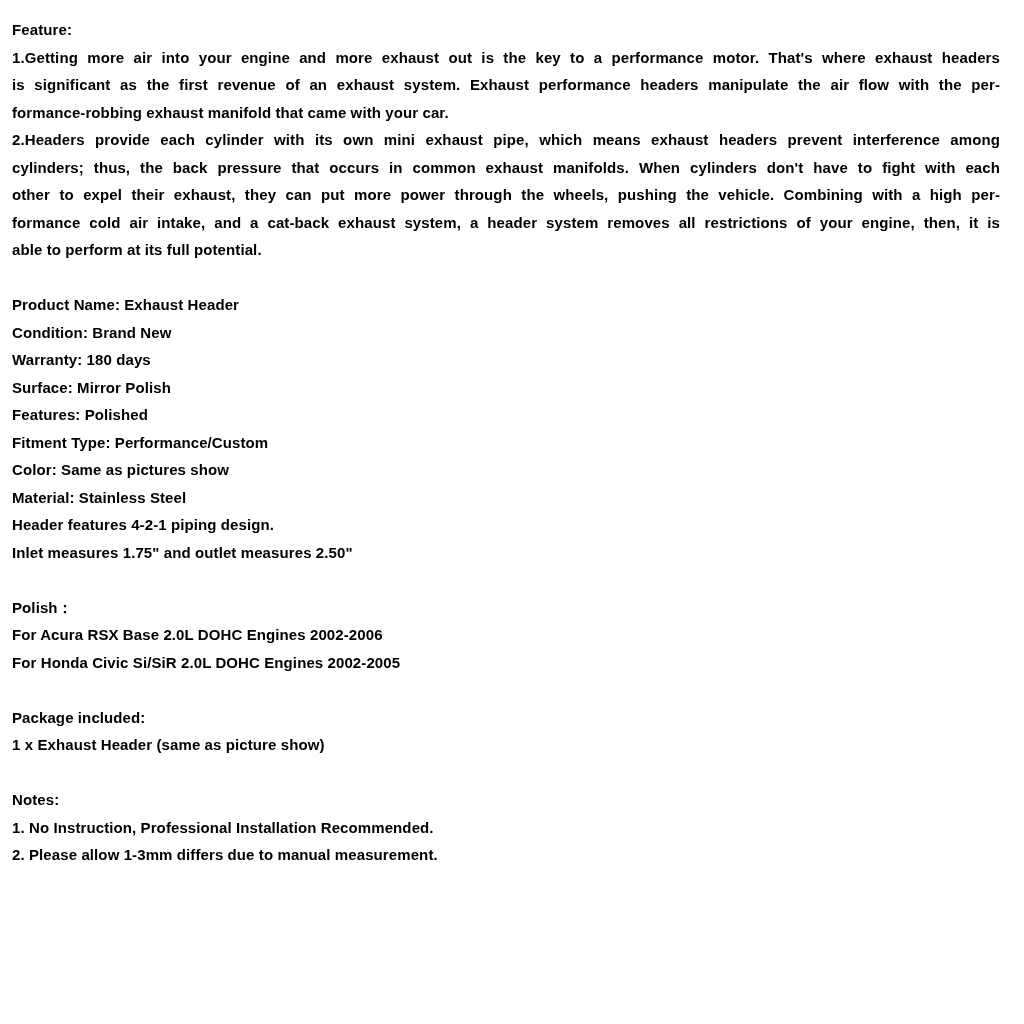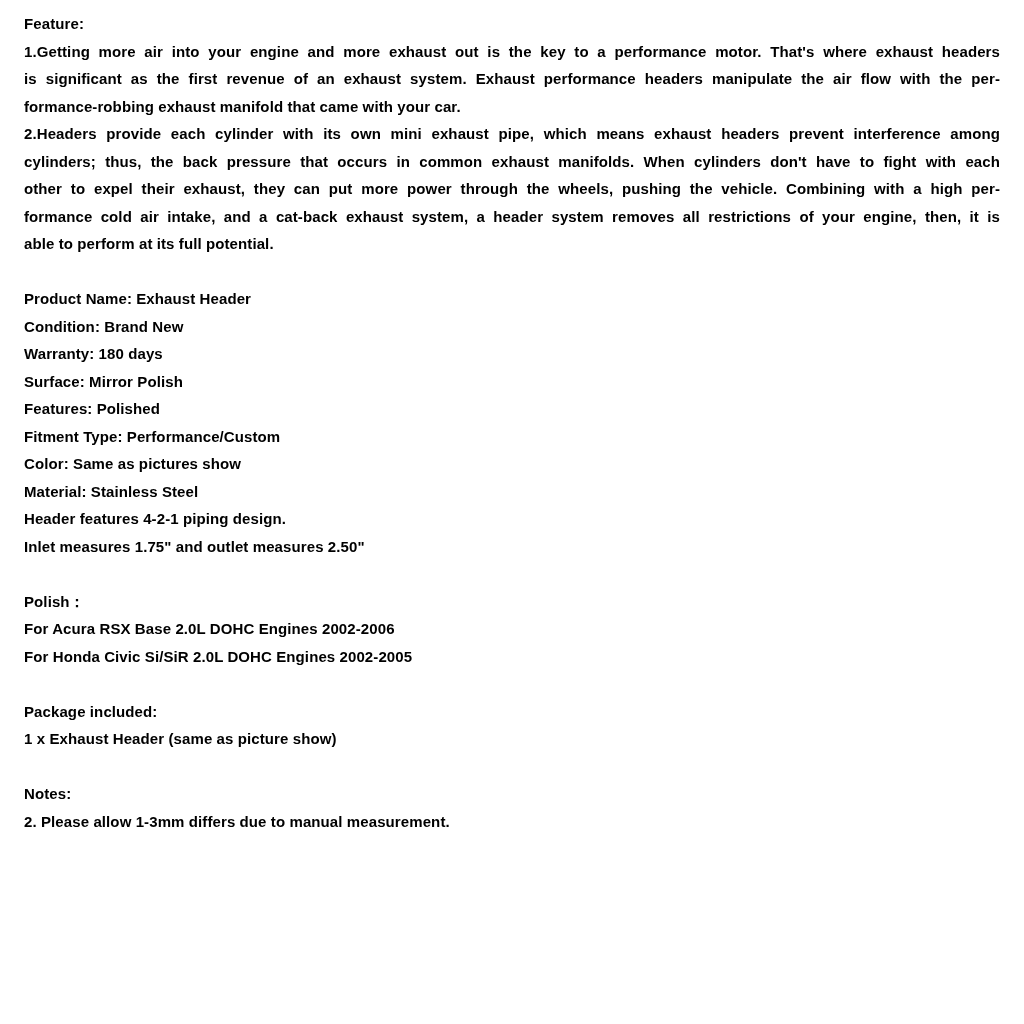--- a/index.html
+++ b/index.html
@@ -9,25 +9,24 @@
   }
   body {
     width: 1024px;
     height: 1024px;
     overflow: hidden;
     font-family: "Liberation Sans", sans-serif;
     font-weight: 700;
     color: #000000;
   }
   .doc {
-    padding: 10px 24px 0 12px;
+    padding: 16px 24px 0 12px;
     font-size: 15px;
     line-height: 27.5px;
     letter-spacing: 0.1px;
-    margin-left: 12px;
   }
   .line {
     height: 27.5px;
     overflow: hidden;
     white-space: normal;
     text-align: left;
   }
   
   .jfull {
     text-align: justify;
@@ -81,16 +80,17 @@
 
   <section>
     <div class="line">Package included:</div>
     <div class="line">1 x Exhaust Header (same as picture show)</div>
   </section>
 
   <div class="spacer"></div>
 
   <section>
     <div class="line">Notes:</div>
+    <div class="line">1. No Instruction, Professional Installation Recommended.</div>
     <div class="line">2. Please allow 1-3mm differs due to manual measurement.</div>
   </section>
 
 </div>
 
 </body></html>

